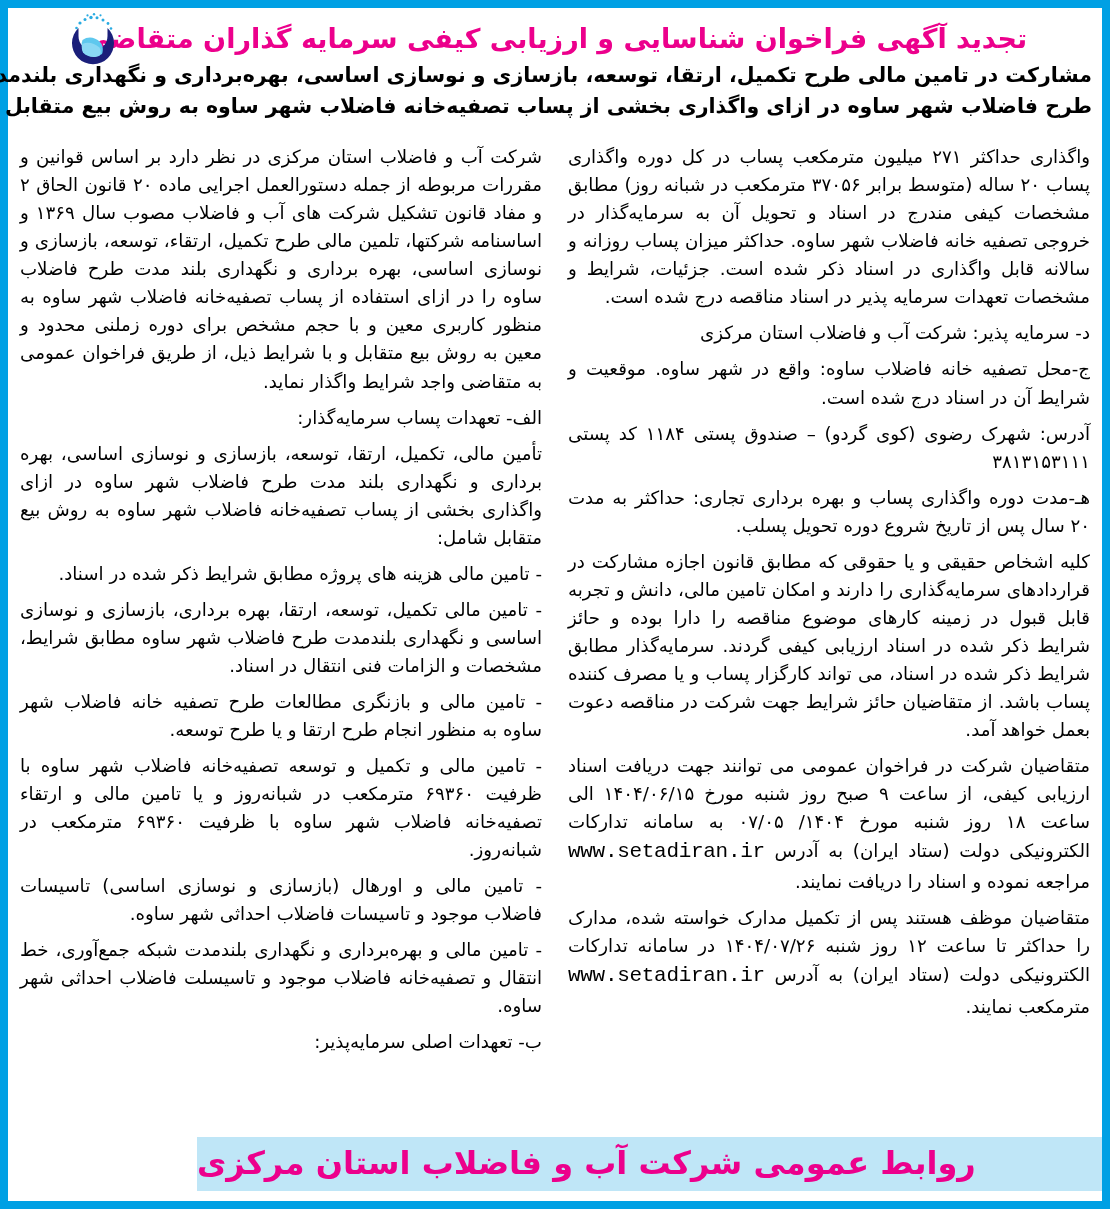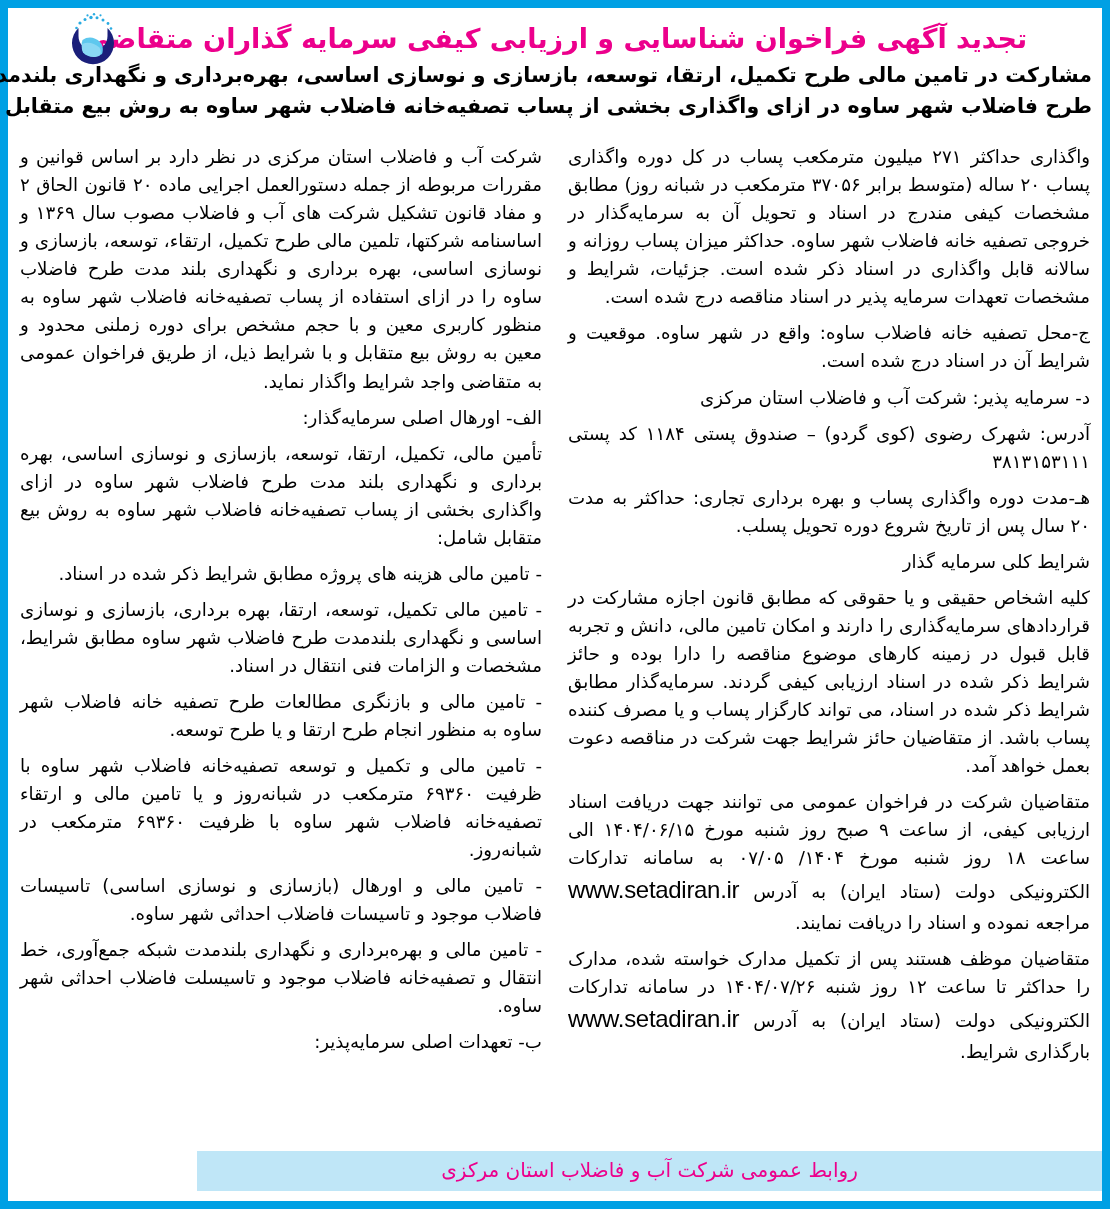--- a/index.html
+++ b/index.html
@@ -85,42 +85,42 @@
     margin: 8px 0 0 0;
     text-align: justify;
     text-align-last: right;
   }
   .col p.lal-left { text-align-last: left; }
 
   .latin {
     direction: ltr;
     unicode-bidi: embed;
     display: inline-block;
-    font-family: Liberation Sans, sans-serif;
-    font-size: 24px;
+    font-family: Liberation Mono, monospace;
+    font-size: 21px;
     letter-spacing: -0.3px;
   }
 
   
   .footer-wrap {
     flex: none;
     padding: 0 0 10px 0;
     display: flex;
     justify-content: flex-start;
   }
   .footer-bar {
     background: #bfe6f7;
     width: 905px;
     margin-right: 0;
     margin-left: 0;
     padding: 7px 0 9px 0;
-    text-align: center;
+    text-align: left;
     color: #ec008c;
-    font-weight: normal;
-    font-size: 20px;
+    font-weight: bold;
+    font-size: 32px;
     white-space: nowrap;
   }
 </style>
 </head>
 <body>
 
 <div class="page-frame">
 
   <div class="header">
 
@@ -153,44 +153,43 @@
     <div class="subtitle-block">
       <div class="subtitle-line">مشارکت در تامین مالی طرح تکمیل، ارتقا، توسعه، بازسازی و نوسازی اساسی، بهره‌برداری و نگهداری بلندمدت</div>
       <div class="subtitle-line">طرح فاضلاب شهر ساوه در ازای واگذاری بخشی از پساب تصفیه‌خانه فاضلاب شهر ساوه به روش بیع متقابل</div>
     </div>
   </div>
 
   <div class="columns">
 
     <div class="col">
       <p>واگذاری حداکثر ۲۷۱ میلیون مترمکعب پساب در کل دوره واگذاری پساب ۲۰ ساله (متوسط برابر ۳۷۰۵۶ مترمکعب در شبانه روز) مطابق مشخصات کیفی مندرج در اسناد و تحویل آن به سرمایه‌گذار در خروجی تصفیه خانه فاضلاب شهر ساوه. حداکثر میزان پساب روزانه و سالانه قابل واگذاری در اسناد ذکر شده است. جزئیات، شرایط و مشخصات تعهدات سرمایه پذیر در اسناد مناقصه درج شده است.</p>
+      <p>د- سرمایه پذیر: شرکت آب و فاضلاب استان مرکزی</p>
       <p>ج-محل تصفیه خانه فاضلاب ساوه: واقع در شهر ساوه. موقعیت و شرایط آن در اسناد درج شده است.</p>
-      <p>د- سرمایه پذیر: شرکت آب و فاضلاب استان مرکزی</p>
       <p>آدرس: شهرک رضوی (کوی گردو) – صندوق پستی ۱۱۸۴ کد پستی ۳۸۱۳۱۵۳۱۱۱</p>
       <p>هـ-مدت دوره واگذاری پساب و بهره برداری تجاری: حداکثر به مدت ۲۰ سال پس از تاریخ شروع دوره تحویل پسلب.</p>
-      <p>شرایط کلی سرمایه گذار</p>
       <p>کلیه اشخاص حقیقی و یا حقوقی که مطابق قانون اجازه مشارکت در قراردادهای سرمایه‌گذاری را دارند و امکان تامین مالی، دانش و تجربه قابل قبول در زمینه کارهای موضوع مناقصه را دارا بوده و حائز شرایط ذکر شده در اسناد ارزیابی کیفی گردند. سرمایه‌گذار مطابق شرایط ذکر شده در اسناد، می تواند کارگزار پساب و یا مصرف کننده پساب باشد. از متقاضیان حائز شرایط جهت شرکت در مناقصه دعوت بعمل خواهد آمد.</p>
 
       <p>
         <span>متقاضیان شرکت در فراخوان عمومی می توانند جهت دریافت اسناد ارزیابی کیفی، از ساعت ۹ صبح روز شنبه مورخ ۱۴۰۴/۰۶/۱۵ الی ساعت ۱۸ روز شنبه مورخ ۱۴۰۴/ ۰۷/۰۵ به سامانه تدارکات الکترونیکی دولت (ستاد ایران) به آدرس</span>
         <span class="latin">www.setadiran.ir</span>
         <span>مراجعه نموده و اسناد را دریافت نمایند.</span>
       </p>
 
       <p>
         <span>متقاضیان موظف هستند پس از تکمیل مدارک خواسته شده، مدارک را حداکثر تا ساعت ۱۲ روز شنبه ۱۴۰۴/۰۷/۲۶ در سامانه تدارکات الکترونیکی دولت (ستاد ایران) به آدرس</span>
         <span class="latin">www.setadiran.ir</span>
-        <span>بارگذاری شرایط.</span>
+        <span>مترمکعب نمایند.</span>
       </p>
 
     </div>
 
     <div class="col">
       <p>شرکت آب و فاضلاب استان مرکزی در نظر دارد بر اساس قوانین و مقررات مربوطه از جمله دستورالعمل اجرایی ماده ۲۰ قانون الحاق ۲ و مفاد قانون تشکیل شرکت های آب و فاضلاب مصوب سال ۱۳۶۹ و اساسنامه شرکتها، تلمین مالی طرح تکمیل، ارتقاء، توسعه، بازسازی و نوسازی اساسی، بهره برداری و نگهداری بلند مدت طرح فاضلاب ساوه را در ازای استفاده از پساب تصفیه‌خانه فاضلاب شهر ساوه به منظور کاربری معین و با حجم مشخص برای دوره زملنی محدود و معین به روش بیع متقابل و با شرایط ذیل، از طریق فراخوان عمومی به متقاضی واجد شرایط واگذار نماید.</p>
-      <p>الف- اورهال اصلی سرمایه‌گذار:</p>
+      <p>الف- تعهدات پساب سرمایه‌گذار:</p>
       <p>تأمین مالی، تکمیل، ارتقا، توسعه، بازسازی و نوسازی اساسی، بهره برداری و نگهداری بلند مدت طرح فاضلاب شهر ساوه در ازای واگذاری بخشی از پساب تصفیه‌خانه فاضلاب شهر ساوه به روش بیع متقابل شامل:</p>
       <p>- تامین مالی هزینه های پروژه مطابق شرایط ذکر شده در اسناد.</p>
       <p>- تامین مالی تکمیل، توسعه، ارتقا، بهره برداری، بازسازی و نوسازی اساسی و نگهداری بلندمدت طرح فاضلاب شهر ساوه مطابق شرایط، مشخصات و الزامات فنی انتقال در اسناد.</p>
       <p>- تامین مالی و بازنگری مطالعات طرح تصفیه خانه فاضلاب شهر ساوه به منظور انجام طرح ارتقا و یا طرح توسعه.</p>
       <p>- تامین مالی و تکمیل و توسعه تصفیه‌خانه فاضلاب شهر ساوه با ظرفیت ۶۹۳۶۰ مترمکعب در شبانه‌روز و یا تامین مالی و ارتقاء تصفیه‌خانه فاضلاب شهر ساوه با ظرفیت ۶۹۳۶۰ مترمکعب در شبانه‌روز.</p>
       <p>- تامین مالی و اورهال (بازسازی و نوسازی اساسی) تاسیسات فاضلاب موجود و تاسیسات فاضلاب احداثی شهر ساوه.</p>
       <p>- تامین مالی و بهره‌برداری و نگهداری بلندمدت شبکه جمع‌آوری، خط انتقال و تصفیه‌خانه فاضلاب موجود و تاسیسلت فاضلاب احداثی شهر ساوه.</p>
       <p>ب- تعهدات اصلی سرمایه‌پذیر:</p>
     </div>
   </div>

